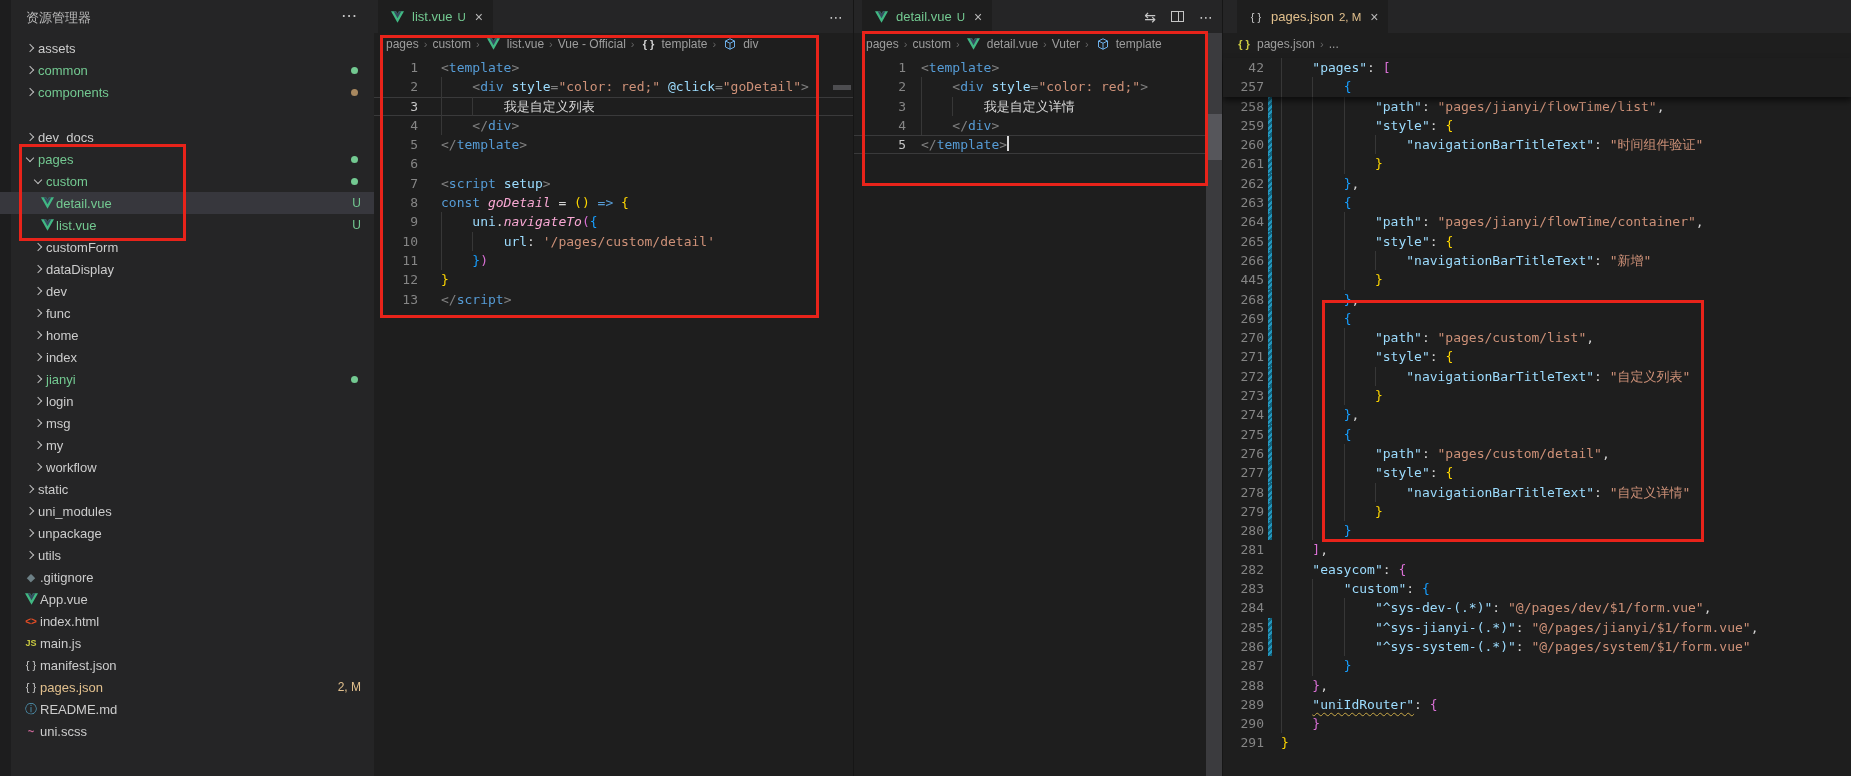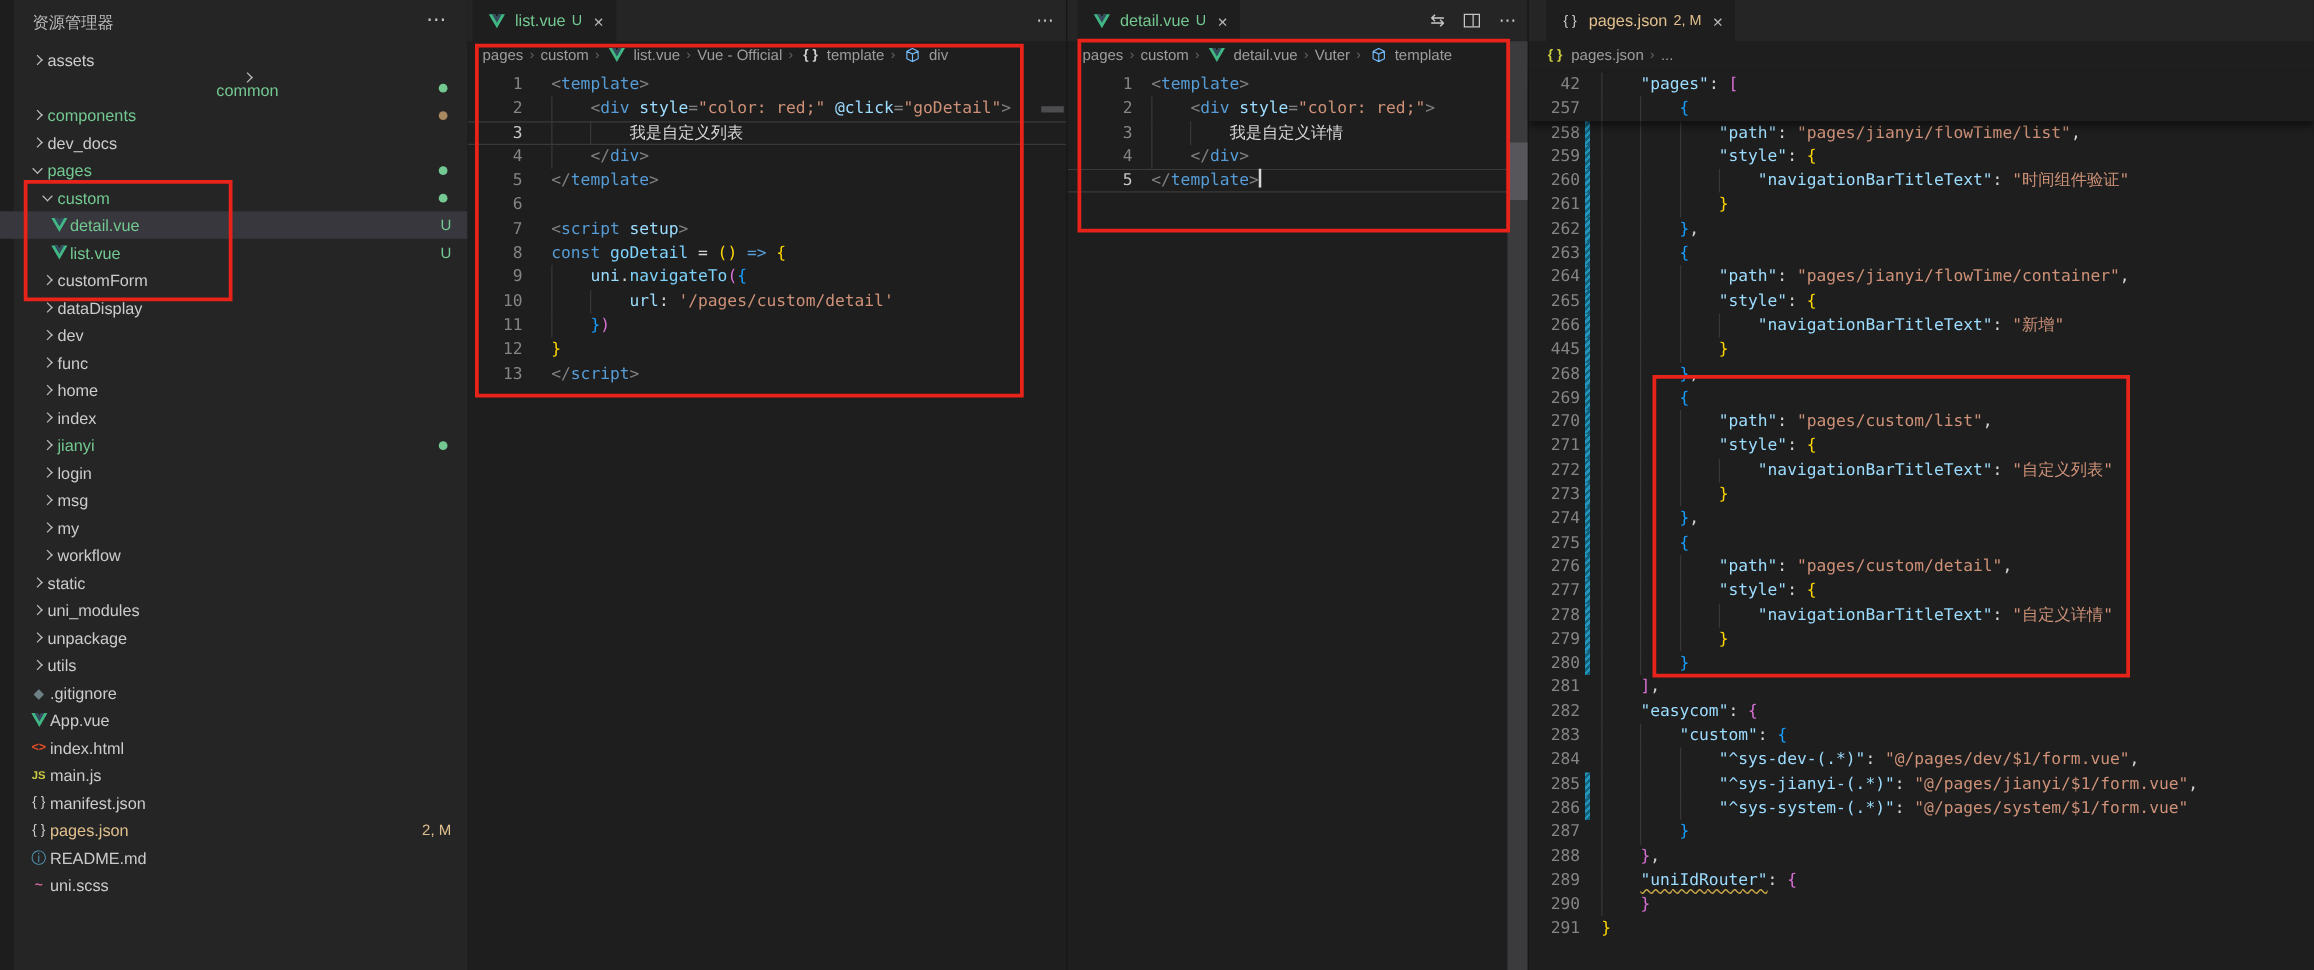--- a/index.html
+++ b/index.html
@@ -57,21 +57,21 @@
   .src{position:absolute;left:var(--cx);top:0;}
   .ig{position:absolute;top:0;height:100%;width:1px;background:#373737;}
   .cur{box-shadow:inset 0 1px 0 #3a3a3b,inset 0 -1px 0 #3a3a3b;}
   .cur .ln{color:#c6c6c6;}
   .modbar{position:absolute;left:var(--mx);top:0;width:4px;height:100%;
           background:repeating-linear-gradient(135deg,#2496bd 0 2px,#11637e 2px 4px);}
   .caret{display:inline-block;width:2px;height:15px;background:#d7d7d7;vertical-align:-2px;}
   .sticky{position:absolute;left:0;right:0;top:3px;background:#1e1e1e;box-shadow:0 4px 6px rgba(0,0,0,.55);z-index:3;}
   
   .c-p{color:#808080;} .c-t{color:#569cd6;} .c-a{color:#9cdcfe;} .c-s{color:#ce9178;}
-  .c-x{color:#d6d6d6;} .c-k{color:#569cd6;} .c-f{color:#7dd3fc;} .c-l{color:#d4d4d4;}
+  .c-x{color:#d6d6d6;} .c-k{color:#569cd6;} .c-f{color:#f9a8d4;font-style:italic;} .c-l{color:#d4d4d4;}
   .c-j{color:#9cdcfe;} .c-1{color:#ffd700;} .c-2{color:#da70d6;} .c-3{color:#179fff;}
   .c-w{color:#9cdcfe;text-decoration:underline wavy #c8a848 1px;text-underline-offset:3px;}
   
   .ann{position:absolute;border:3px solid #e8231a;z-index:9;pointer-events:none;}
   #vstrip{position:absolute;left:1206px;top:33px;width:16px;height:743px;background:#3b3b3e;z-index:4;}
   #vslider{position:absolute;left:1206px;top:114px;width:16px;height:46px;background:#56565b;z-index:5;}
   #ovdash1{position:absolute;left:833px;top:85px;width:18px;height:5px;background:#4d4d50;z-index:5;}
   .vuesvg{display:block;}
 </style>
 </head>
@@ -84,35 +84,35 @@
       <span class="sb-title">资源管理器</span>
       <span class="sb-more">⋯</span>
     </div>
     <div id="tree">
         <div class="row" style="padding-left: 22px;">
           <span class="chev">
             <i></i>
           </span>
           <span class="lbl">assets</span>
         </div>
-        <div class="row green" style="padding-left: 22px; flex-direction: column;">
+        <div class="row green" style="padding-left: 22px;">
           <span class="chev">
             <i></i>
           </span>
           <span class="lbl">common</span>
           <span class="dot green"></span>
         </div>
         <div class="row green" style="padding-left: 22px;">
           <span class="chev">
             <i></i>
           </span>
           <span class="lbl">components</span>
           <span class="dot gold"></span>
         </div>
-        <div class="row" style="padding-left: 22px;">
+        <div class="row" style="padding-left: 22px; margin-top: 23px;">
           <span class="chev">
             <i></i>
           </span>
           <span class="lbl">dev_docs</span>
         </div>
         <div class="row green" style="padding-left: 22px;">
           <span class="chev open">
             <i></i>
           </span>
           <span class="lbl">pages</span>

